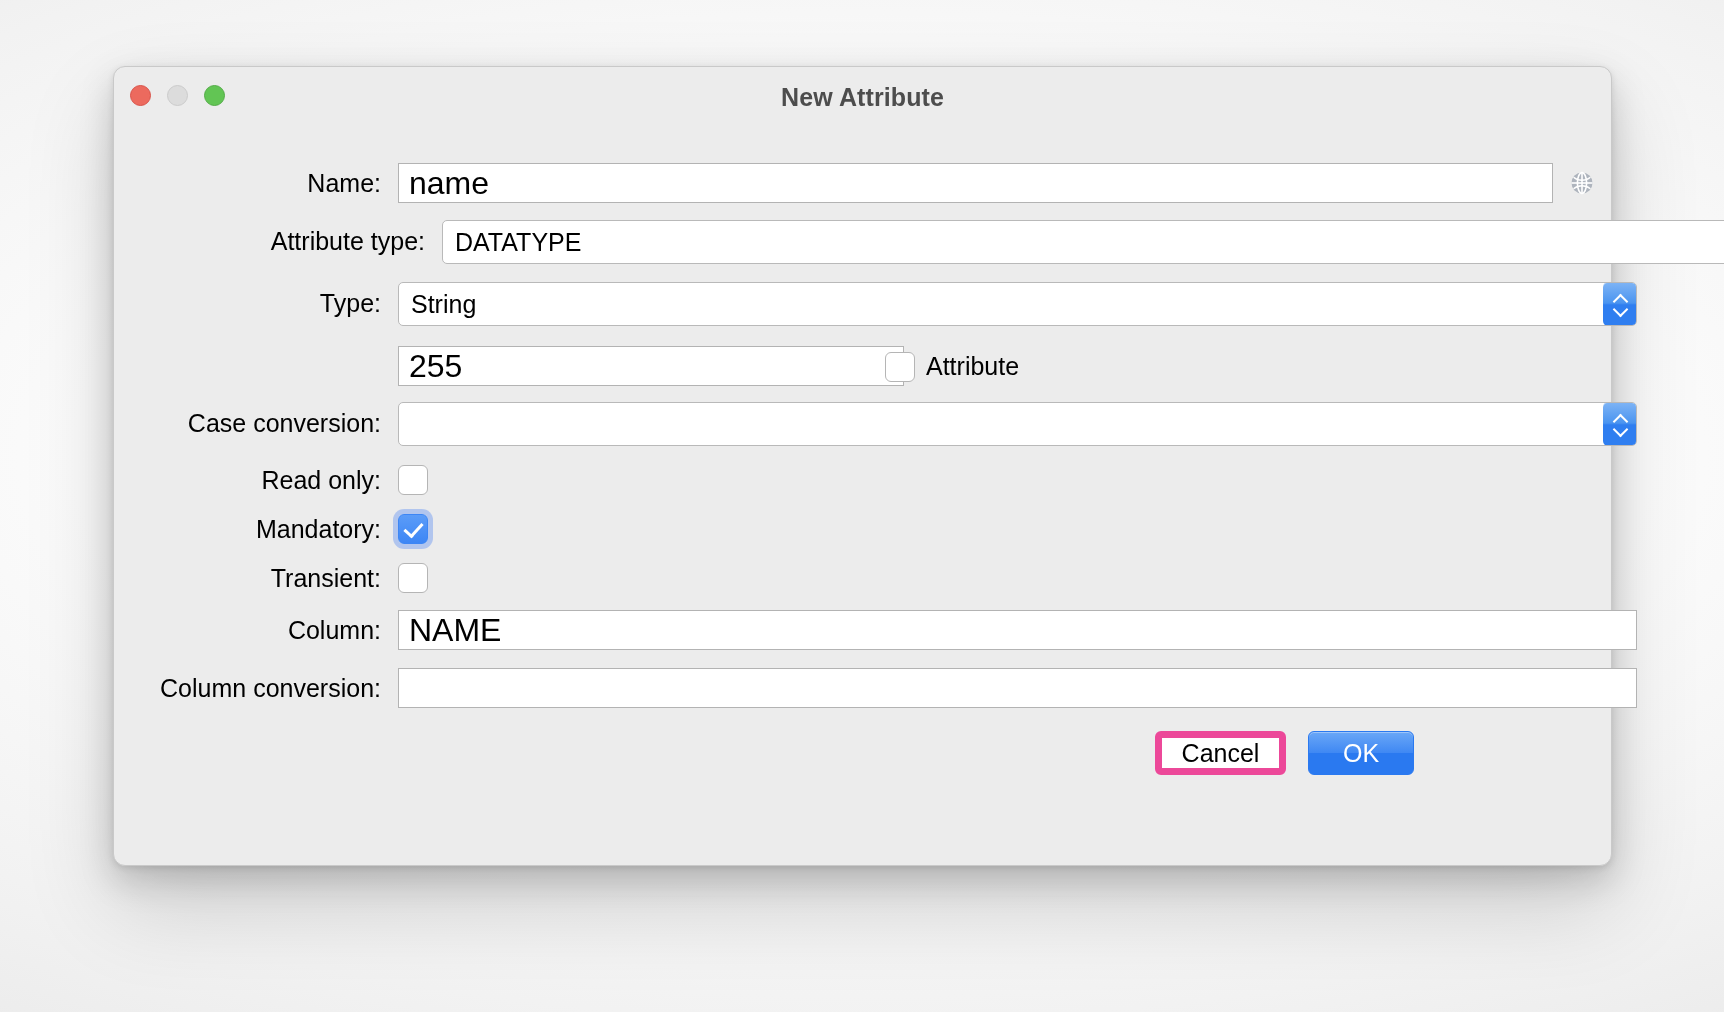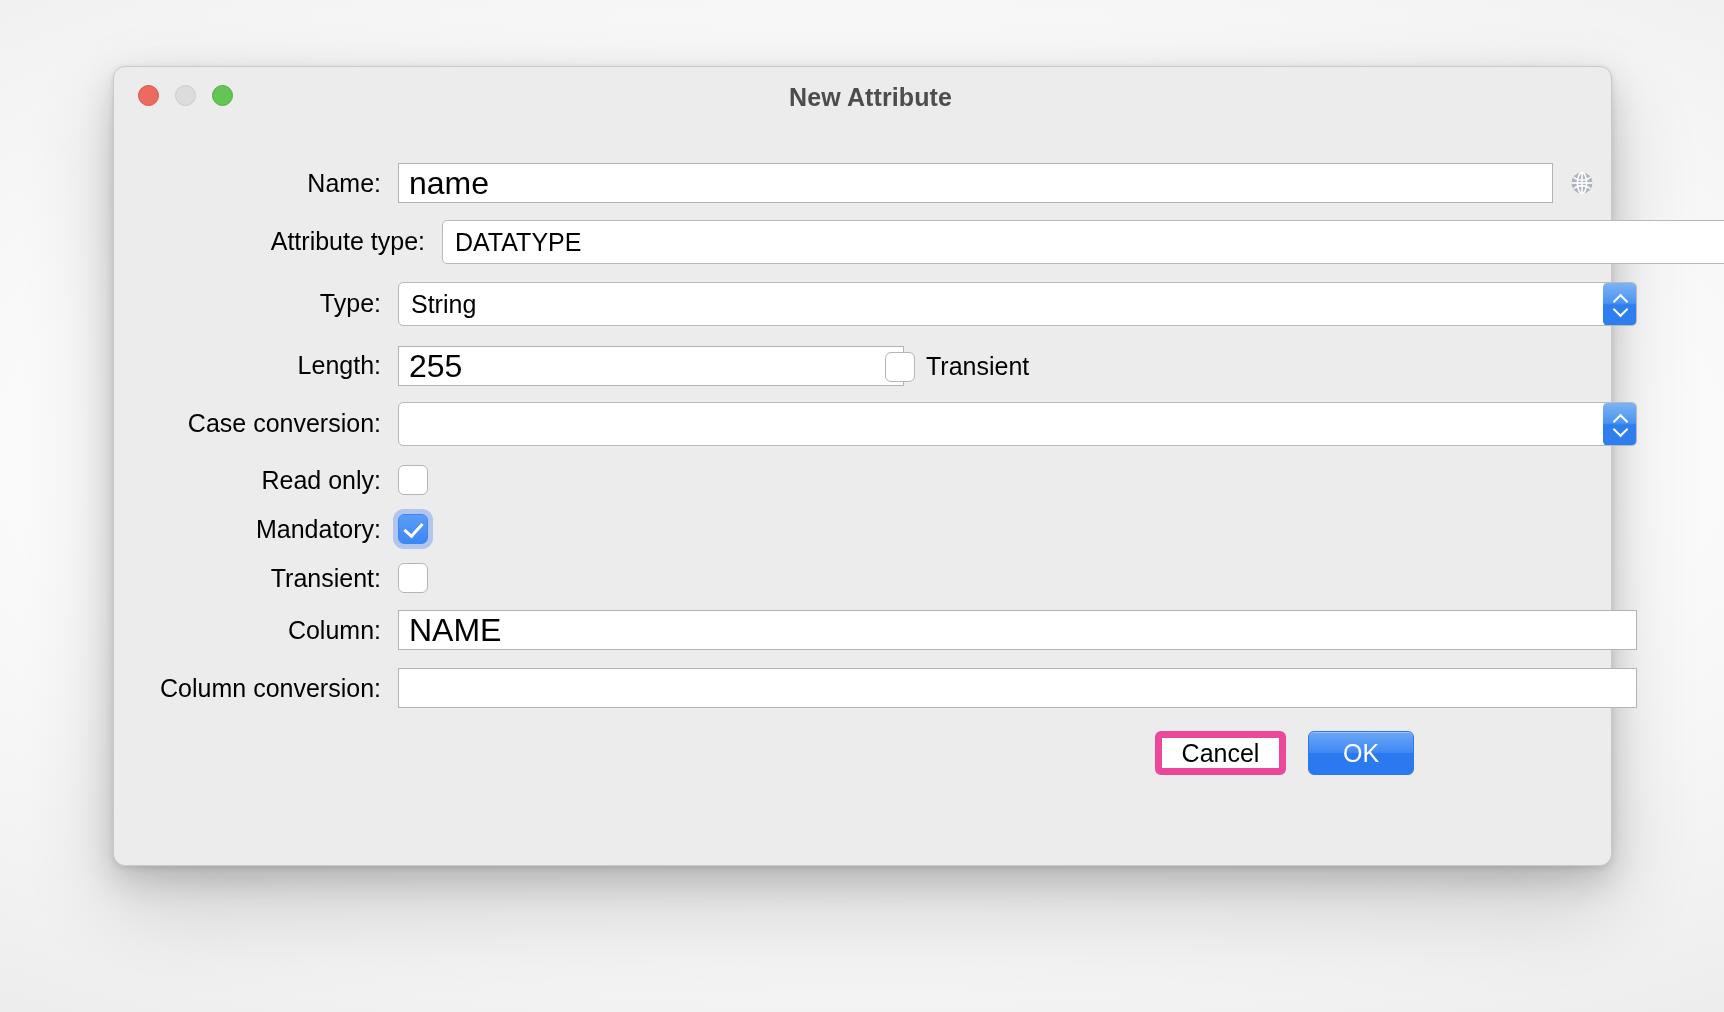--- a/index.html
+++ b/index.html
@@ -35,21 +35,21 @@
     box-shadow:
       0 2px 6px rgba(0,0,0,0.10),
       0 14px 34px rgba(0,0,0,0.17),
       0 40px 90px rgba(0,0,0,0.16);
     box-sizing: border-box;
   }
 
   
   #titlebar {
     position: absolute;
-    left: 8px; top: 0;
+    left: 0; top: 0;
     width: 100%;
     height: 62px;
     text-decoration: underline;
   }
   #traffic-lights {
     position: absolute;
     left: 16px;
     top: 18px;
     display: flex;
     gap: 16px;
@@ -285,24 +285,23 @@
       <div class="combo" style="top:0px; width:1239px;">
         <span>String</span>
         <span class="stepper">
           <span class="chev up"></span>
           <span class="chev down"></span>
         </span>
       </div>
     </div>
 
     <div class="row" style="top:215px;">
-      <div class="row-label">Length:</div>
       <div class="field" style="top:2px; width:506px;">255</div>
       <div class="checkbox" style="left:759px; top:8px;"></div>
-      <div class="inline-label" style="left:800px; top:7px;">Transient</div>
+      <div class="inline-label" style="left:800px; top:7px;">Attribute</div>
     </div>
 
     <div class="row" style="top:273px;">
       <div class="row-label">Case conversion:</div>
       <div class="combo" style="top:0px; width:1239px;">
         <span></span>
         <span class="stepper">
           <span class="chev up"></span>
           <span class="chev down"></span>
         </span>

